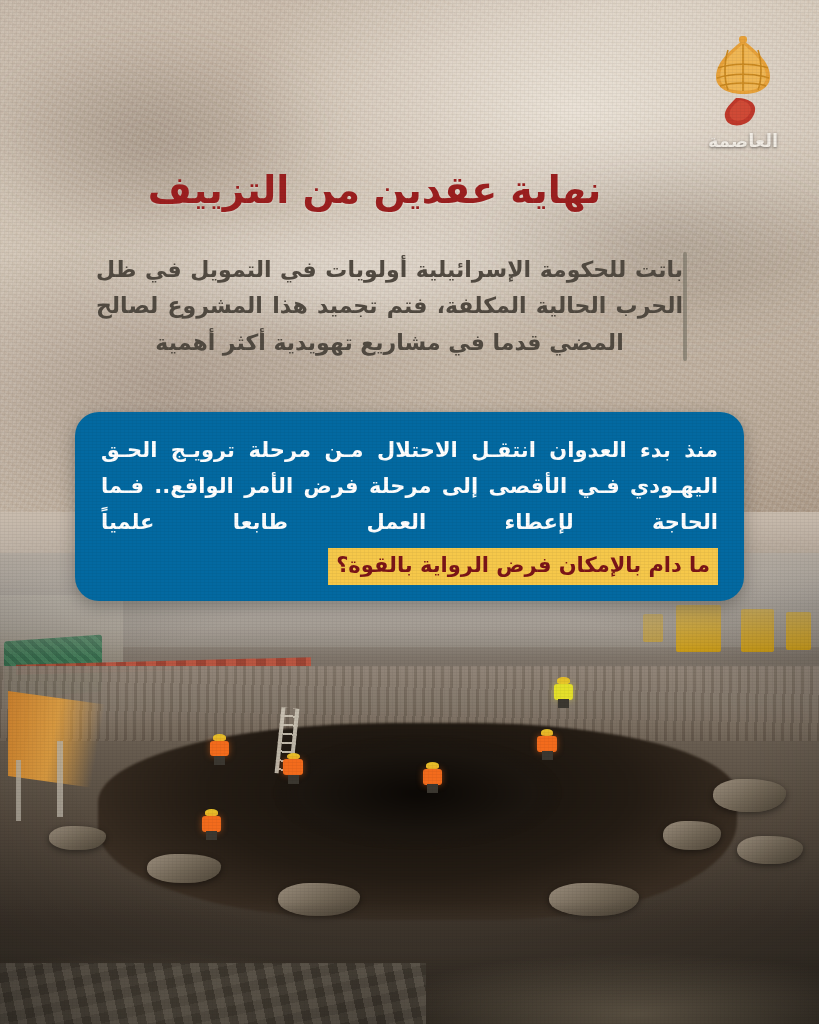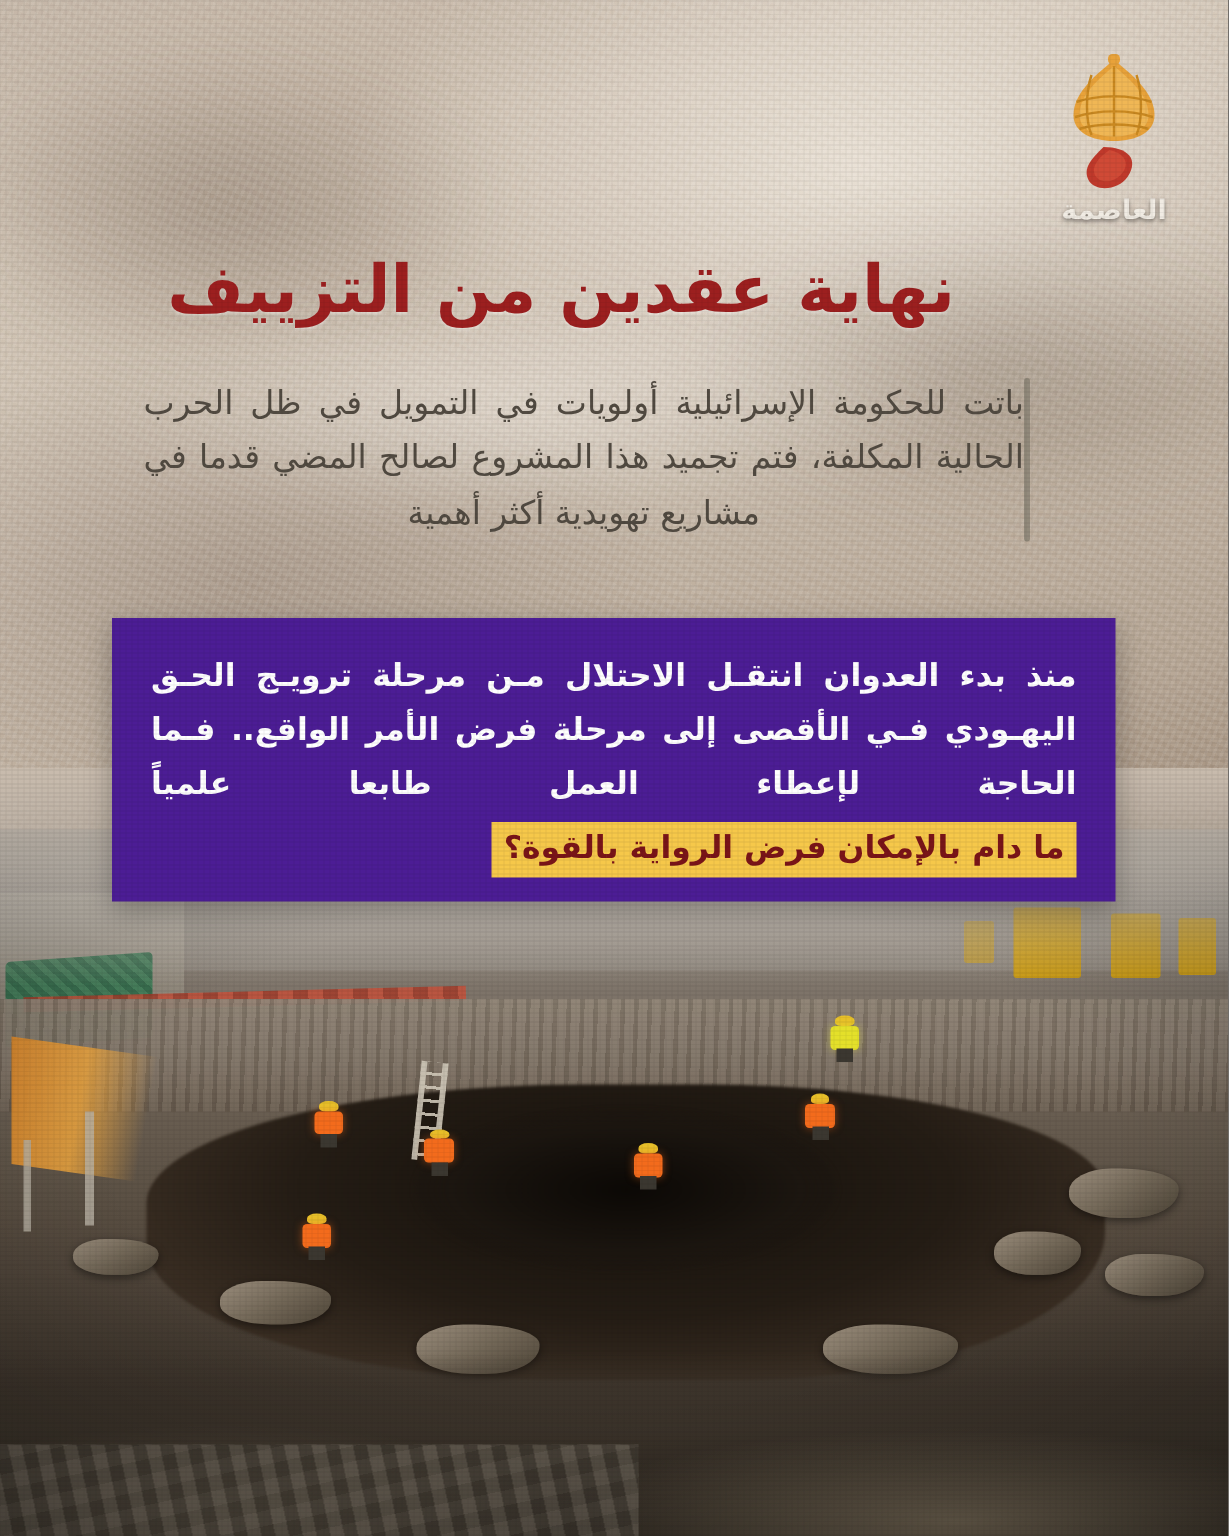--- a/index.html
+++ b/index.html
@@ -299,21 +299,21 @@
   }
 
   
   .headline {
     position: absolute;
     right: 140px;
     top: 168px;
     left: 70px;
     z-index: 8;
     text-align: center;
-    font-size: 44px;
+    font-size: 38px;
     font-weight: 700;
     color: #9c1f1f;
     letter-spacing: .2px;
     text-shadow: 0 1px 2px rgba(255,255,255,.35);
   }
 
   
   .intro-wrap {
     position: absolute;
     right: 118px;
@@ -333,34 +333,35 @@
     opacity: .85;
   }
   .intro-text {
     flex: 1;
     text-align: justify;
     text-align-last: center;
     direction: rtl;
     font-size: 22px;
     line-height: 1.65;
     color: #514a41;
-    font-weight: 400;
+    font-weight: 700;
   }
 
   
   .quote-box {
     position: absolute;
     right: 75px;
     left: 75px;
     top: 412px;
     z-index: 8;
-    background: #4c1d95;
+    background: #0369a1;
     padding: 20px 26px 16px 26px;
     box-sizing: border-box;
     box-shadow: 0 6px 18px rgba(0,0,0,.28);
+    border-radius: 24px;
   }
   .quote-text {
     direction: rtl;
     text-align: justify;
     text-align-last: justify;
     color: #ffffff;
     font-size: 21px;
     line-height: 1.72;
     font-weight: 700;
     letter-spacing: .2px;

